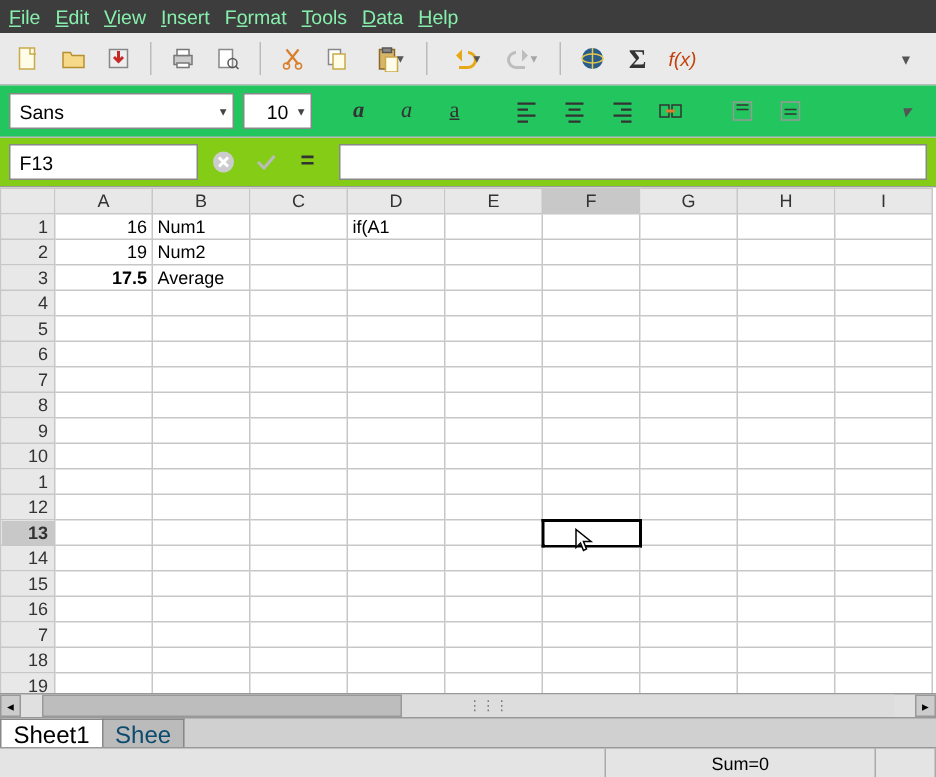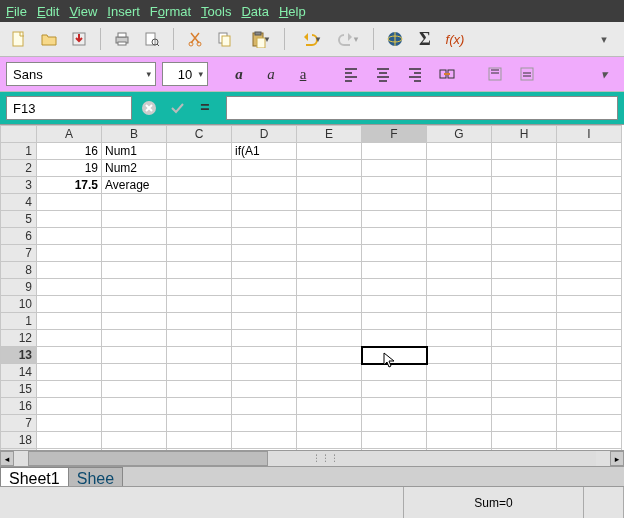--- a/index.html
+++ b/index.html
@@ -9,29 +9,29 @@
 .menubar span { cursor: pointer; }
 .menubar span u { text-decoration: underline; }
 
 .toolbar { background: #eaeaea; display: flex; align-items: center; padding: 4px 6px; gap: 4px; border-bottom: 1px solid #bbb; }
 .toolbar .sep { width: 1px; height: 22px; background: #bbb; margin: 0 4px; }
 .tbtn { width: 26px; height: 26px; display: flex; align-items: center; justify-content: center; border: 1px solid transparent; border-radius: 2px; cursor: pointer; }
 .tbtn svg { width: 18px; height: 18px; }
 .tbtn.wide { width: 34px; }
 .drop { font-size: 9px; color: #555; margin-left: -2px; }
 
-.fmtbar { background: #f0abfc; display: flex; align-items: center; padding: 4px 6px; gap: 6px; border-bottom: 1px solid #bbb; }
+.fmtbar { background: #22c55e; display: flex; align-items: center; padding: 4px 6px; gap: 6px; border-bottom: 1px solid #bbb; }
 .combo { background: #fff; border: 1px solid #888; height: 24px; display: flex; align-items: center; padding: 0 6px; font-size: 13px; position: relative; }
 .combo.font { width: 150px; }
 .combo.size { width: 46px; justify-content: center; }
 .combo .arr { position: absolute; right: 4px; font-size: 9px; color: #444; }
 .fbtn { width: 26px; height: 26px; display: flex; align-items: center; justify-content: center; cursor: pointer; font-size: 15px; font-family: Georgia, serif; font-style: italic; font-weight: bold; color: #333; }
 .fbtn svg { width: 18px; height: 18px; }
 
-.refbar { background: #14b8a6; display: flex; align-items: center; padding: 4px 6px; gap: 6px; border-bottom: 1px solid #999; }
+.refbar { background: #84cc16; display: flex; align-items: center; padding: 4px 6px; gap: 6px; border-bottom: 1px solid #999; }
 .cellref { background: #fff; border: 1px solid #888; height: 24px; width: 126px; padding: 0 6px; font-size: 13px; display: flex; align-items: center; }
 .refbtn { width: 22px; height: 22px; display: flex; align-items: center; justify-content: center; cursor: pointer; color: #999; font-size: 16px; }
 .formula { background: #fff; border: 1px solid #888; height: 24px; flex: 1; padding: 0 6px; margin-left: 4px; }
 
 .sheet-area { flex: 1; background: #fff; display: flex; flex-direction: column; position: relative; overflow: hidden; }
 .grid-wrap { flex: 1; overflow: hidden; position: relative; }
 table { border-collapse: collapse; table-layout: fixed; }
 th, td { border: 1px solid #c7c7c7; height: 17px; font-size: 12px; padding: 0 3px; overflow: hidden; white-space: nowrap; }
 th { background: #e8e8e8; font-weight: normal; color: #333; }
 th.corner { width: 36px; }
@@ -47,21 +47,21 @@
 .hscroll { height: 16px; background: #e0e0e0; border-top: 1px solid #999; display: flex; }
 .hscroll .track { flex: 1; background: #ddd; position: relative; margin: 0 14px; }
 .hscroll .thumb { position: absolute; left: 0; width: 240px; height: 100%; background: #bdbdbd; border: 1px solid #999; }
 .hscroll .sbtn { width: 14px; background: #ccc; border: 1px solid #999; font-size: 9px; text-align: center; line-height: 14px; }
 .hscroll .grip { width:10px; text-align:center; font-size:9px; color:#777; line-height:14px; }
 
 .tabstrip { height: 20px; background: #d0d0d0; display: flex; align-items: stretch; border-top: 1px solid #999; font-size: 16px; }
 .tab { padding: 2px 8px; border: 1px solid #888; border-bottom: none; background: #fff; margin-right: -1px; cursor: pointer; }
 .tab.inactive { background: #bbb; color: #0c4a6e; }
 
-.status { height: 32px; background: #e4e4e4; border-top: 1px solid #999; display: flex; align-items: center; font-size: 12px; }
+.status { height: 20px; background: #e4e4e4; border-top: 1px solid #999; display: flex; align-items: center; font-size: 12px; }
 .status .seg { border-right: 1px solid #aaa; padding: 0 8px; height: 100%; display: flex; align-items: center; }
 .status .seg.wide { flex: 1; }
 
 .cursor { position: absolute; pointer-events: none; }
 </style>
 </head>
 <body>
 
 <div class="menubar">
   <span><u>F</u><span>ile</span></span>

